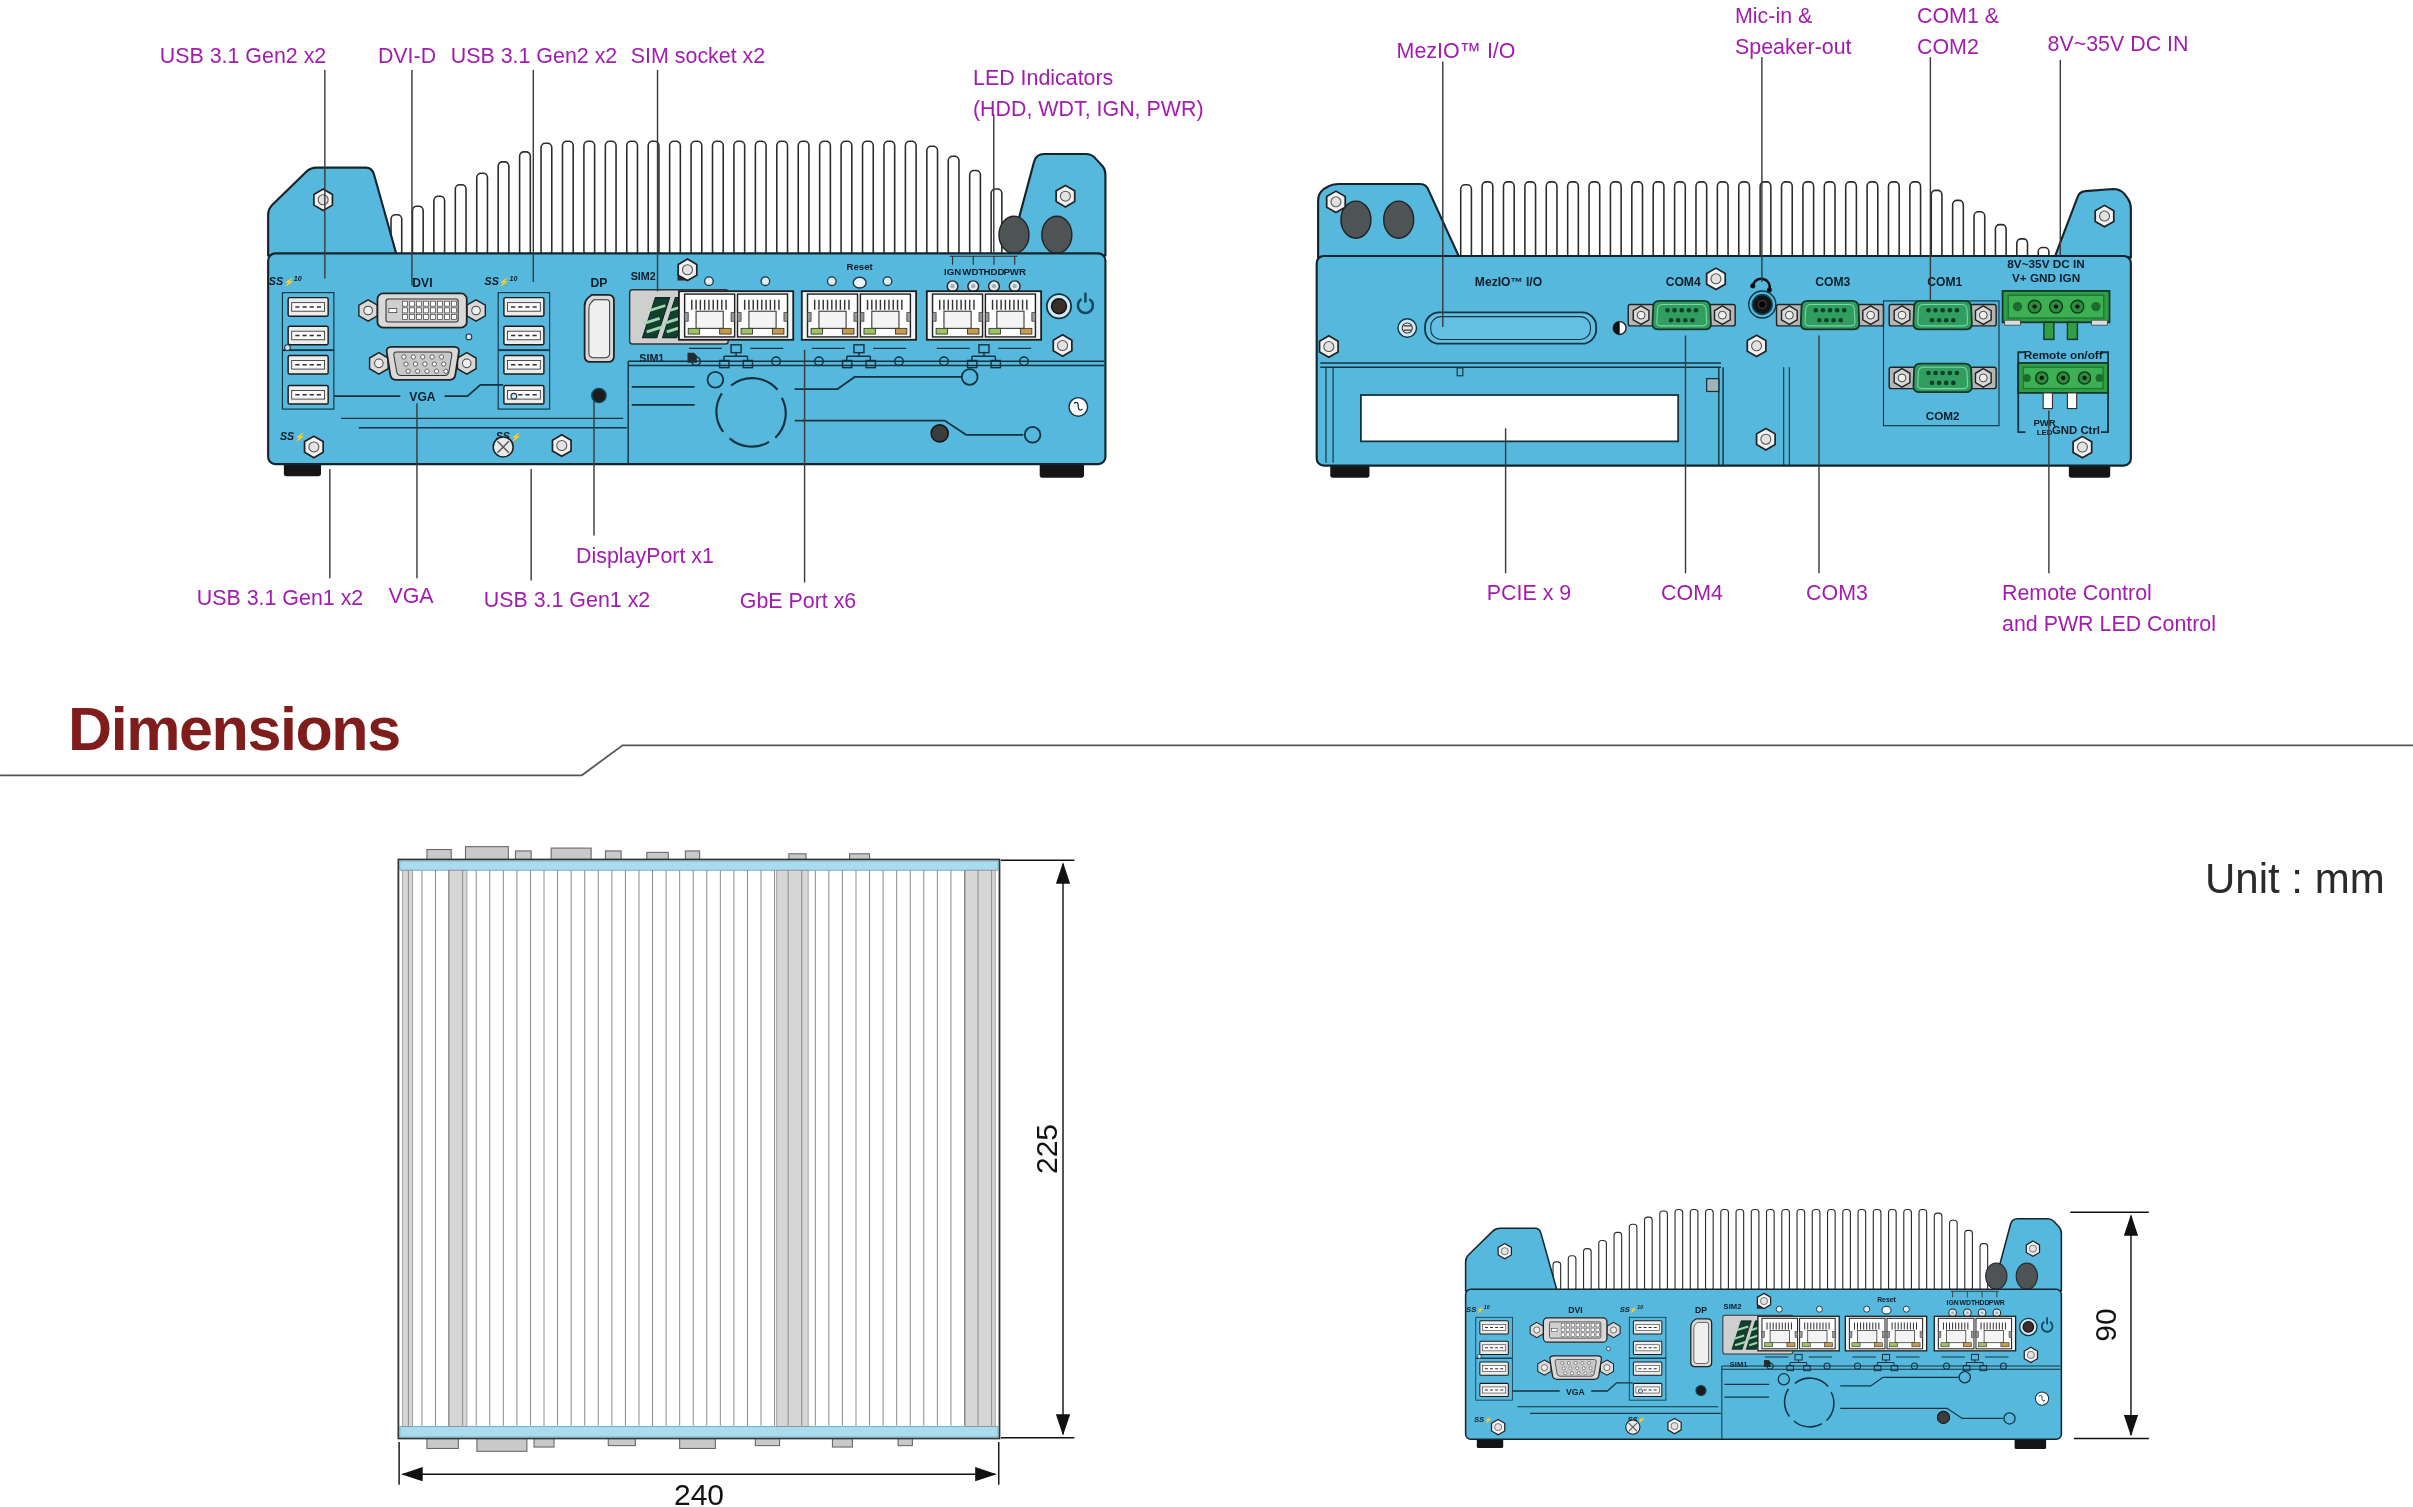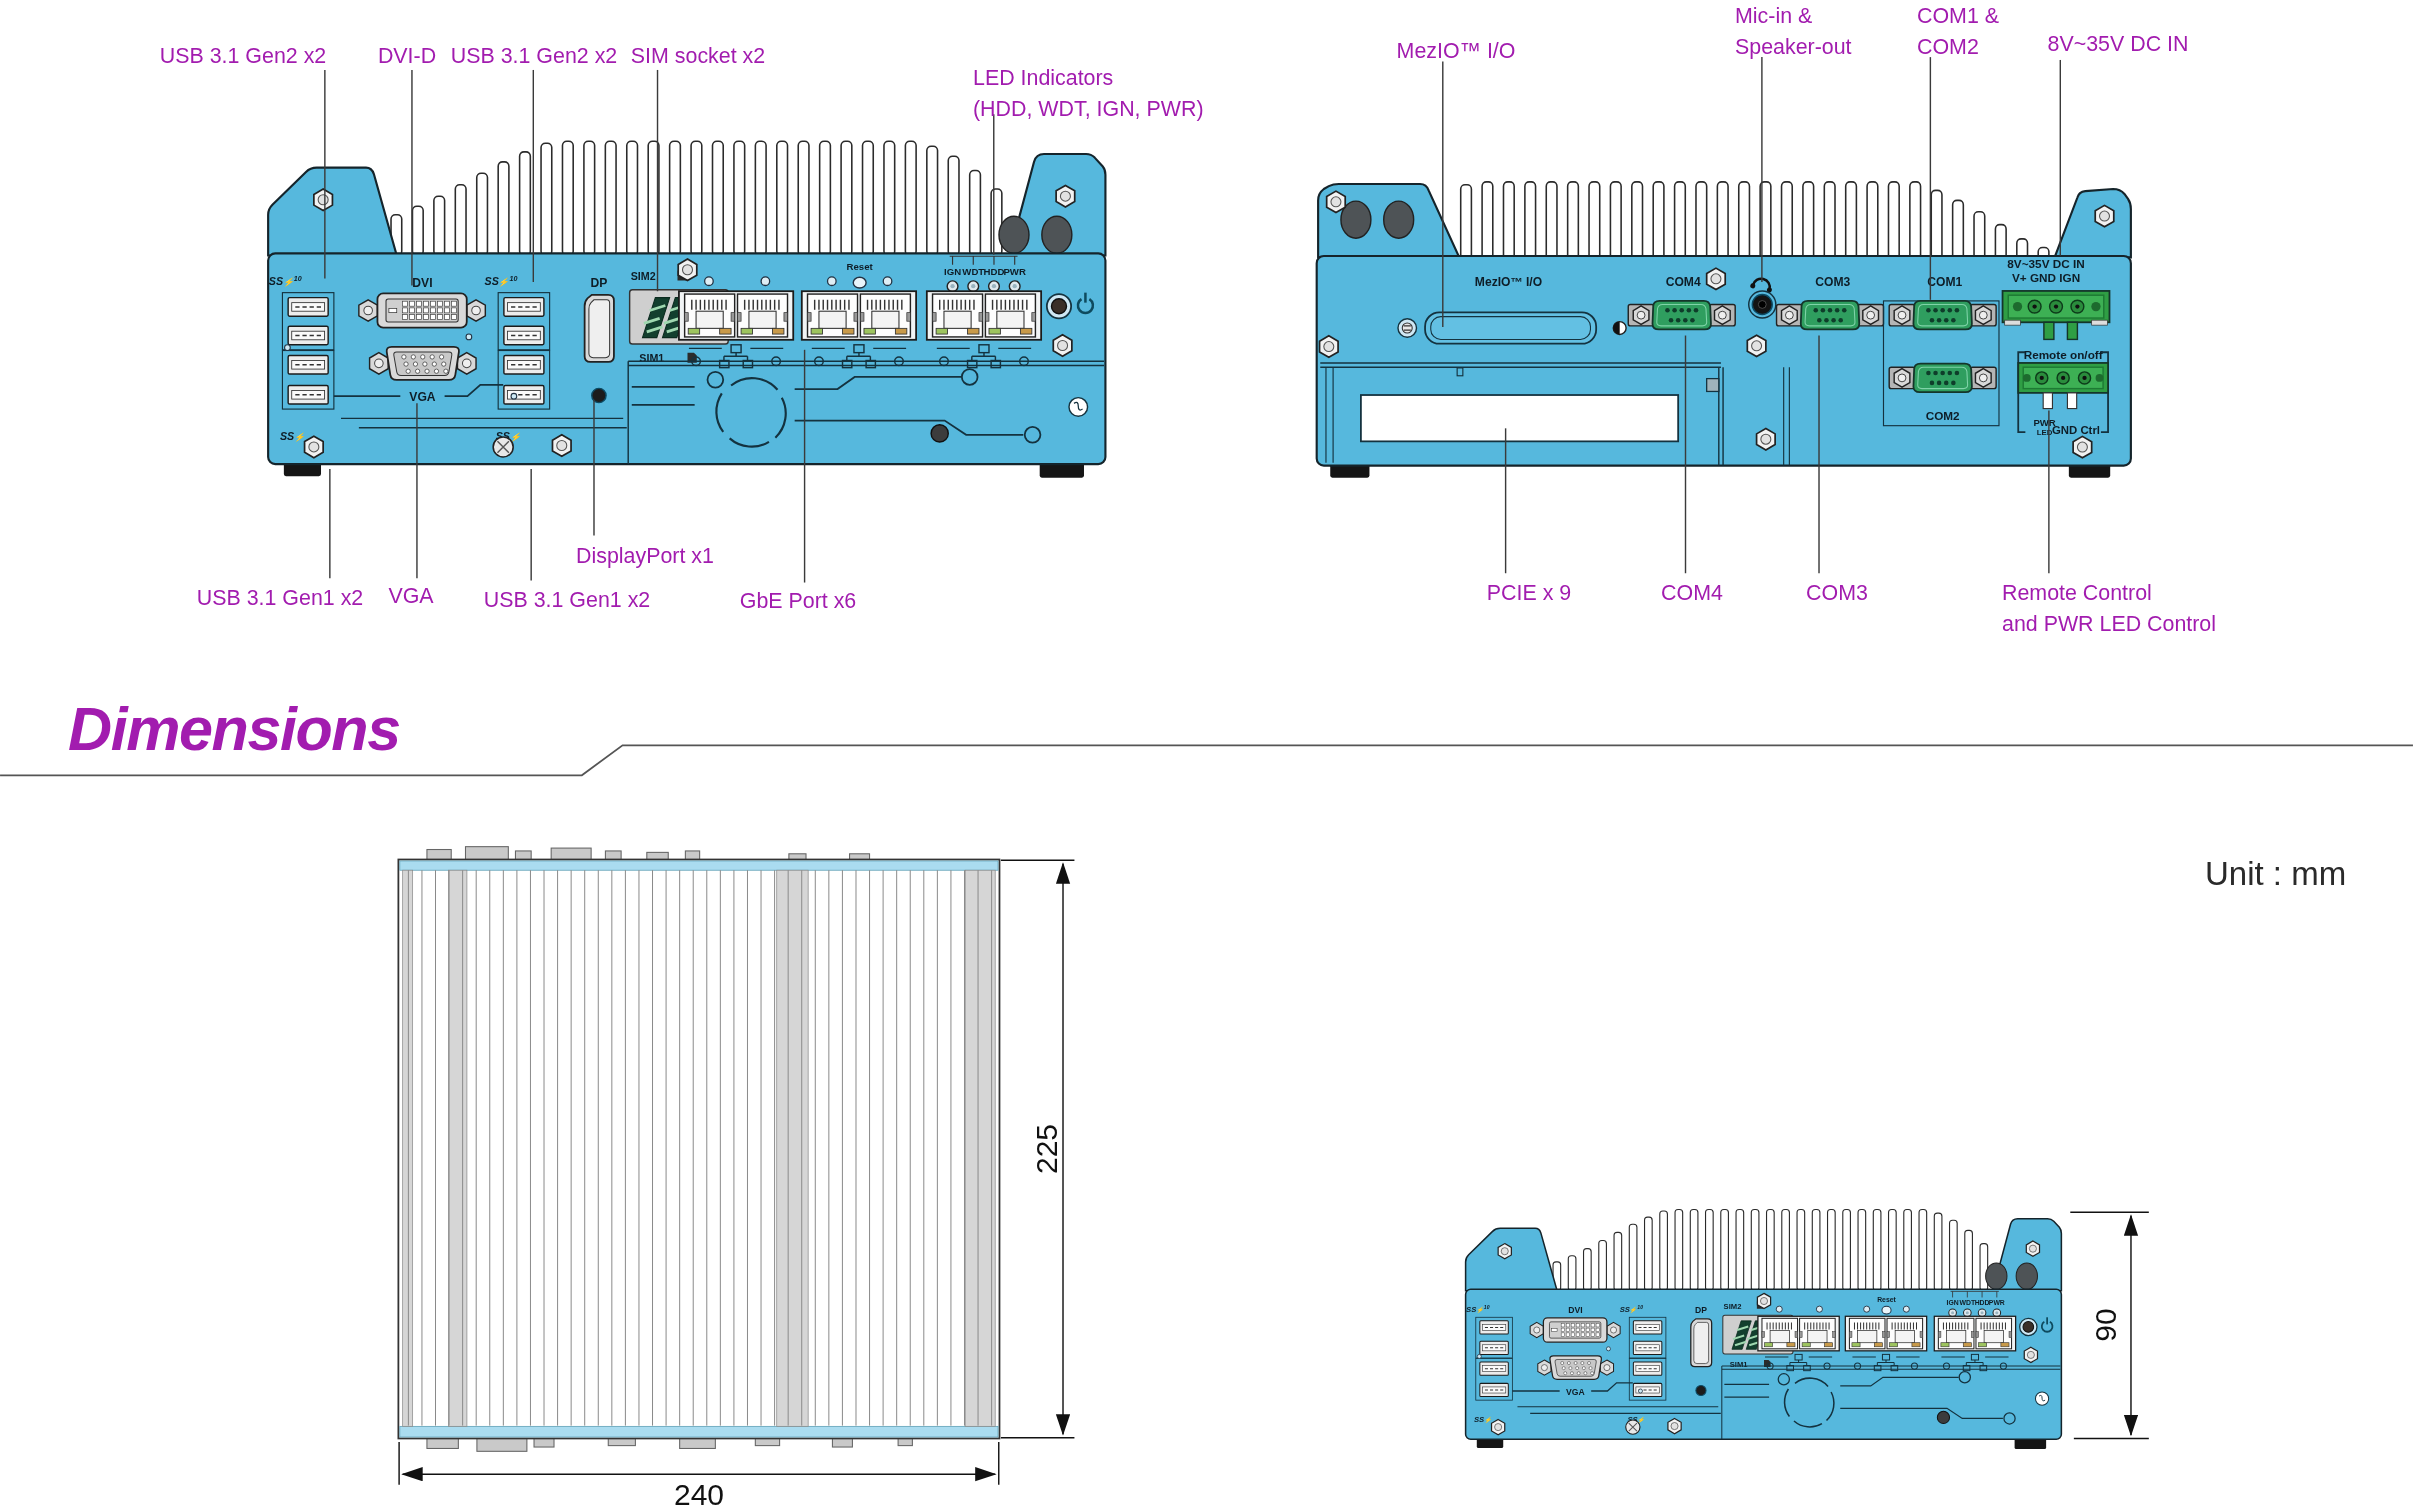--- a/index.html
+++ b/index.html
@@ -1,22 +1,22 @@
 <!DOCTYPE html>
 <html style="font-size:11.4px"><head>
 <meta charset="utf-8">
 <style>
   html,body{margin:0;padding:0}
   body{width:2413px;height:1507px;position:relative;background:#ffffff;
        font-family:"Liberation Sans",sans-serif;overflow:hidden}
   .callout{position:absolute;font-size:21.4px;color:#a21caf;white-space:nowrap;line-height:1.45}
   .ctr{transform:translateX(-50%)}
-  .title{position:absolute;font-size:61px;font-weight:bold;font-style:italic;
-         color:#a21caf;letter-spacing:-1.4px}
-  .unit{position:absolute;font-size:33px;color:#2a2a2a}
+  .title{position:absolute;font-size:61px;font-weight:bold;
+         color:#7f1d1d;letter-spacing:-1.4px}
+  .unit{position:absolute;font-size:42px;color:#2a2a2a}
   .dim{position:absolute;font-size:30px;color:#111}
   .rot{transform:translate(-50%,-50%) rotate(-90deg)}
   .hctr{transform:translate(-50%,0)}
   svg{position:absolute;overflow:visible}
   svg text{font-family:"Liberation Sans",sans-serif}
   .plbl{font-weight:bold;fill:#0e1d27;text-anchor:middle}
   .pl-s{font-size:13.5px}.pl-m{font-size:17px}.pl-r{font-size:16.5px}
 </style>
 </head>
 <body>

